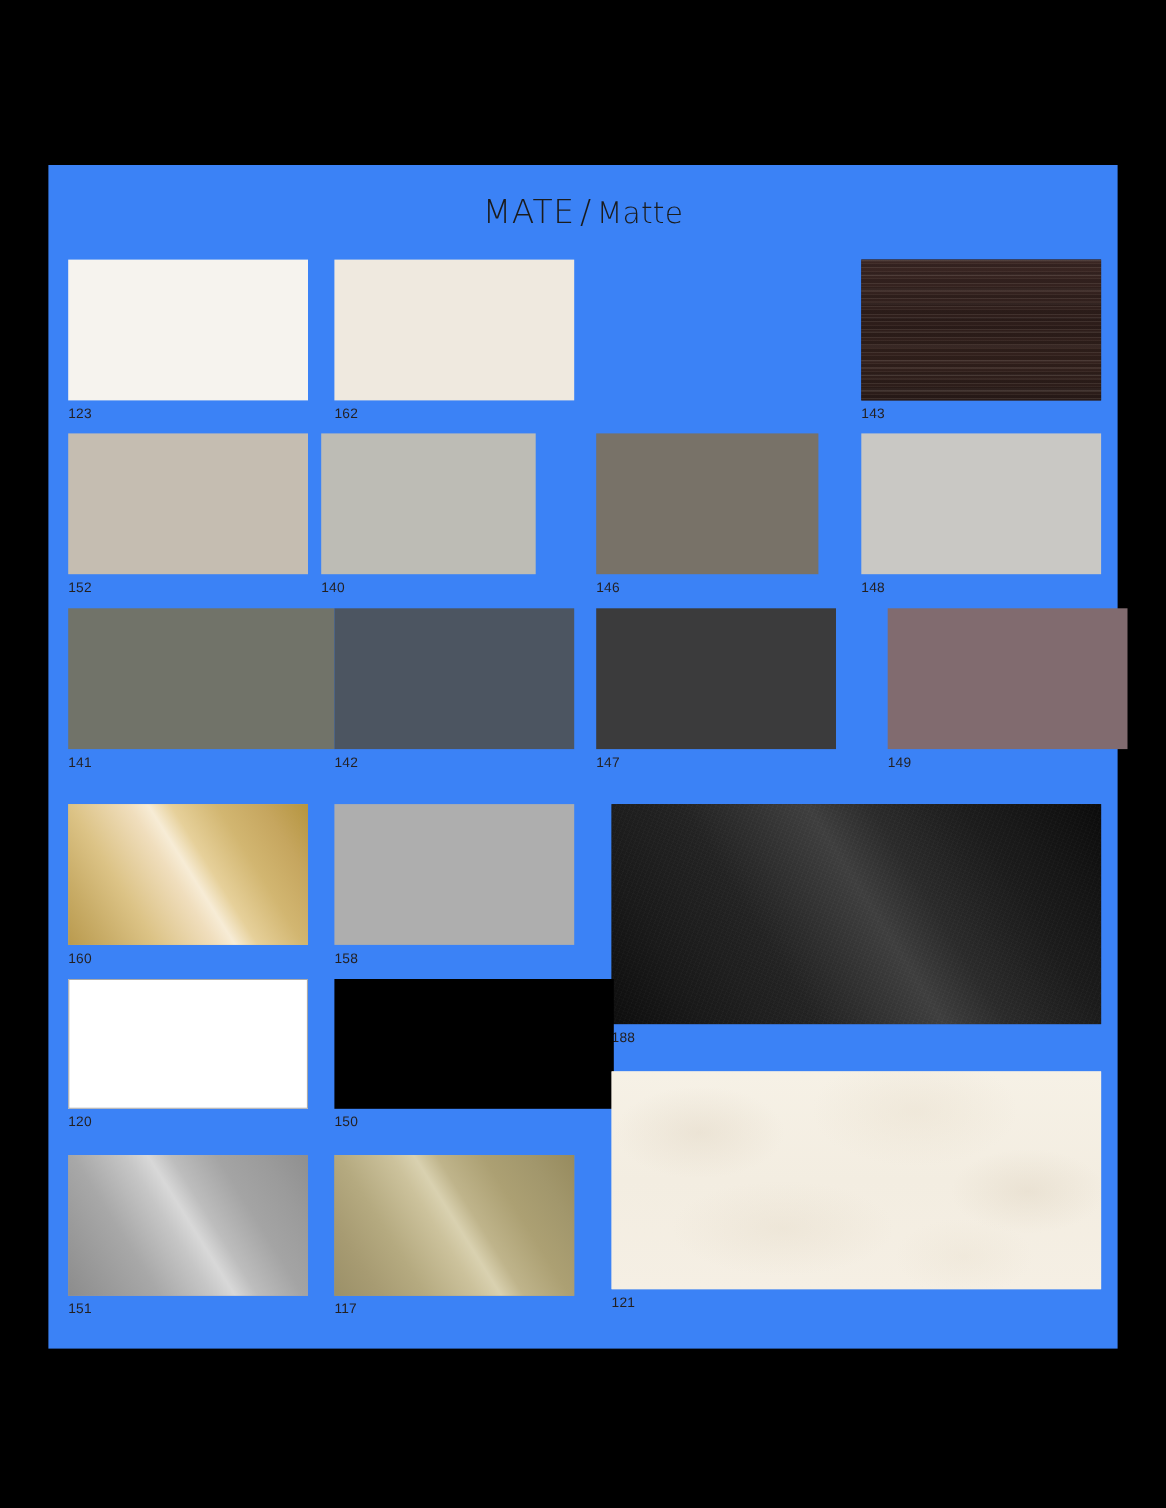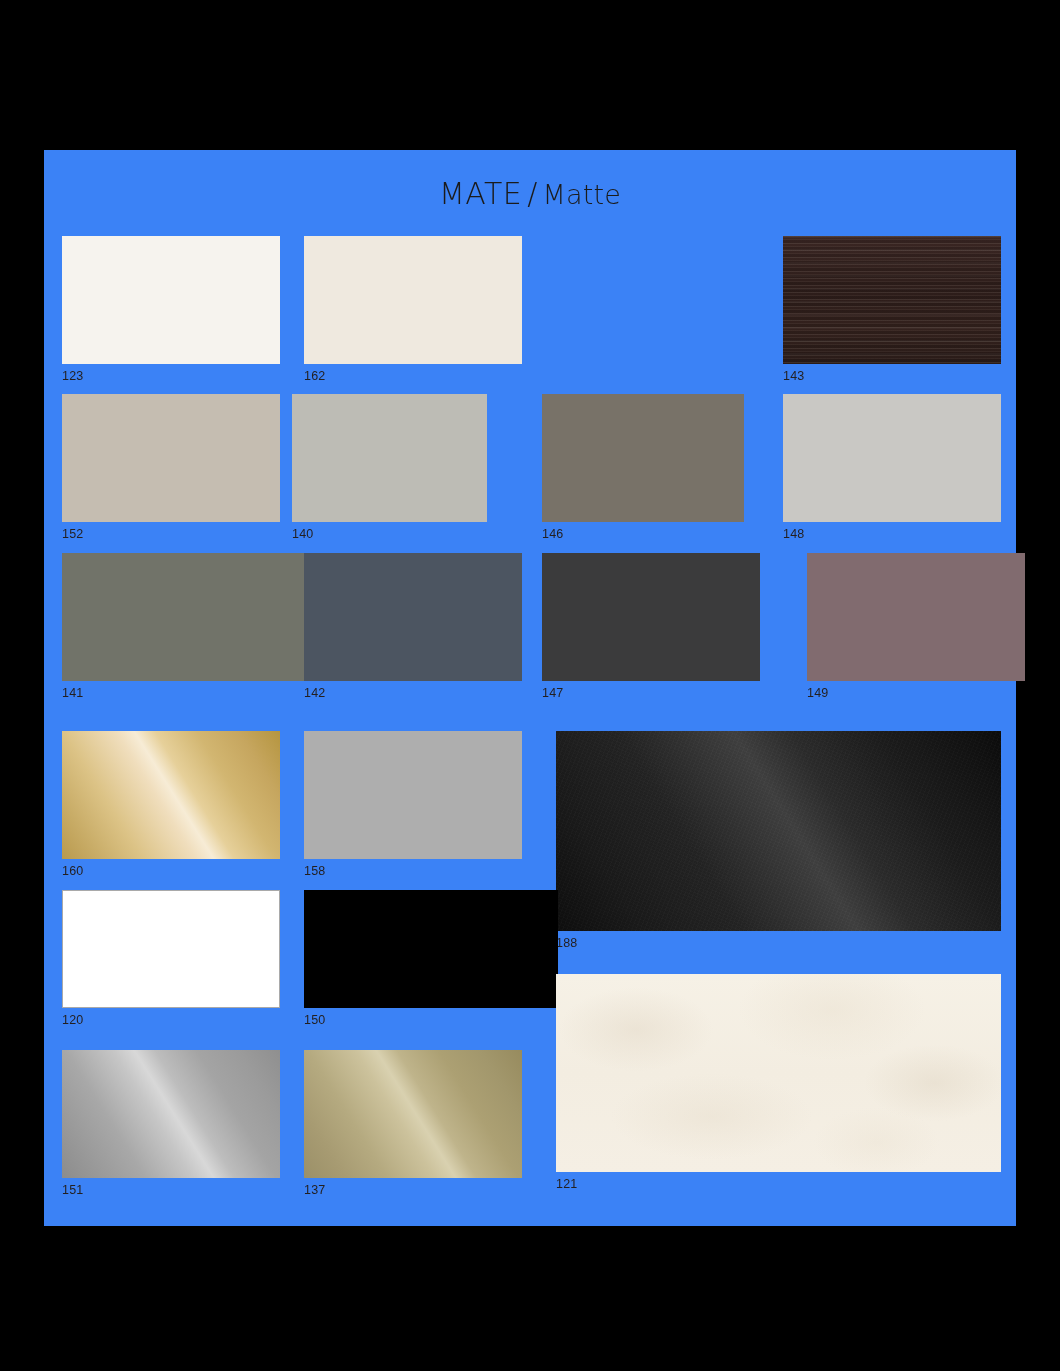--- a/index.html
+++ b/index.html
@@ -247,16 +247,16 @@
     <div class="chip tex-cream" style="height: 198px; background-color: rgb(244, 238, 226);"></div>
     <div class="code">121</div>
   </div>
 
   <div class="swatch" style="left:18px;  top:900px; width:218px;">
     <div class="chip tex-silver" style="height: 128px; background-color: rgb(164, 164, 164);"></div>
     <div class="code">151</div>
   </div>
   <div class="swatch" style="left:260px; top:900px; width:218px;">
     <div class="chip tex-champagne" style="height: 128px; background-color: rgb(172, 160, 115);"></div>
-    <div class="code">137</div>
+    <div class="code">117</div>
   </div>
 
 </div>
 
 </body></html>

